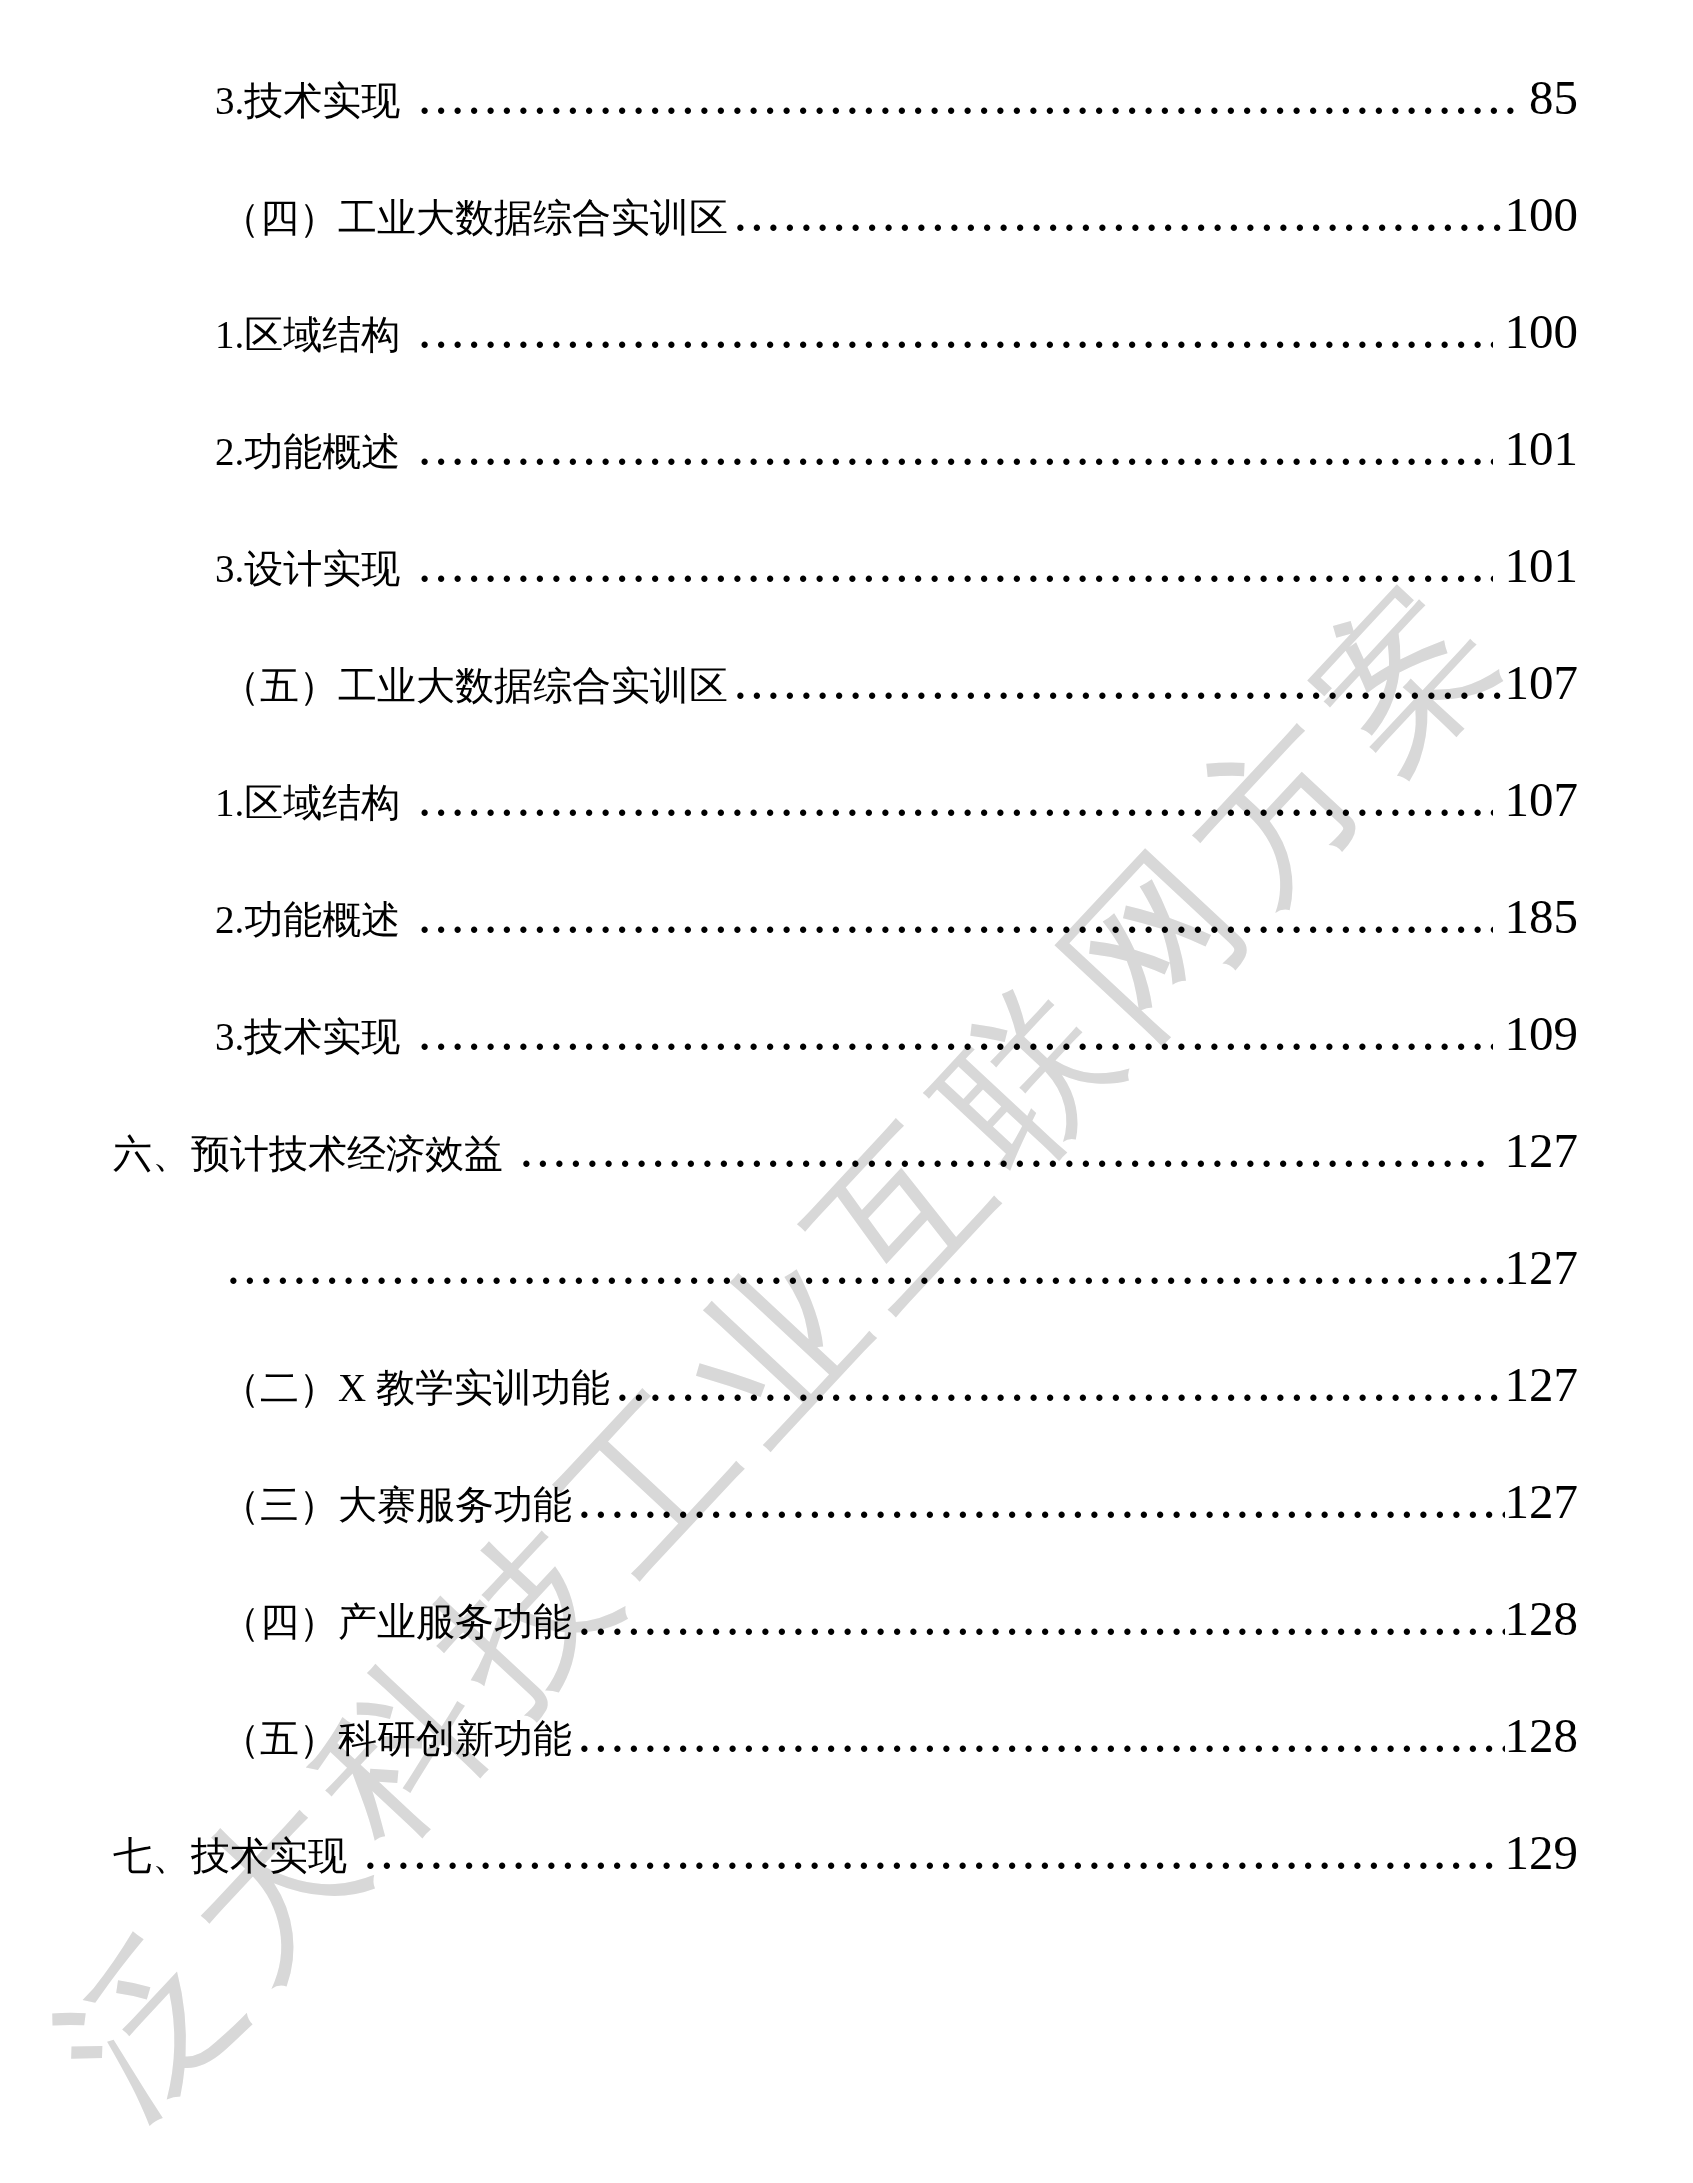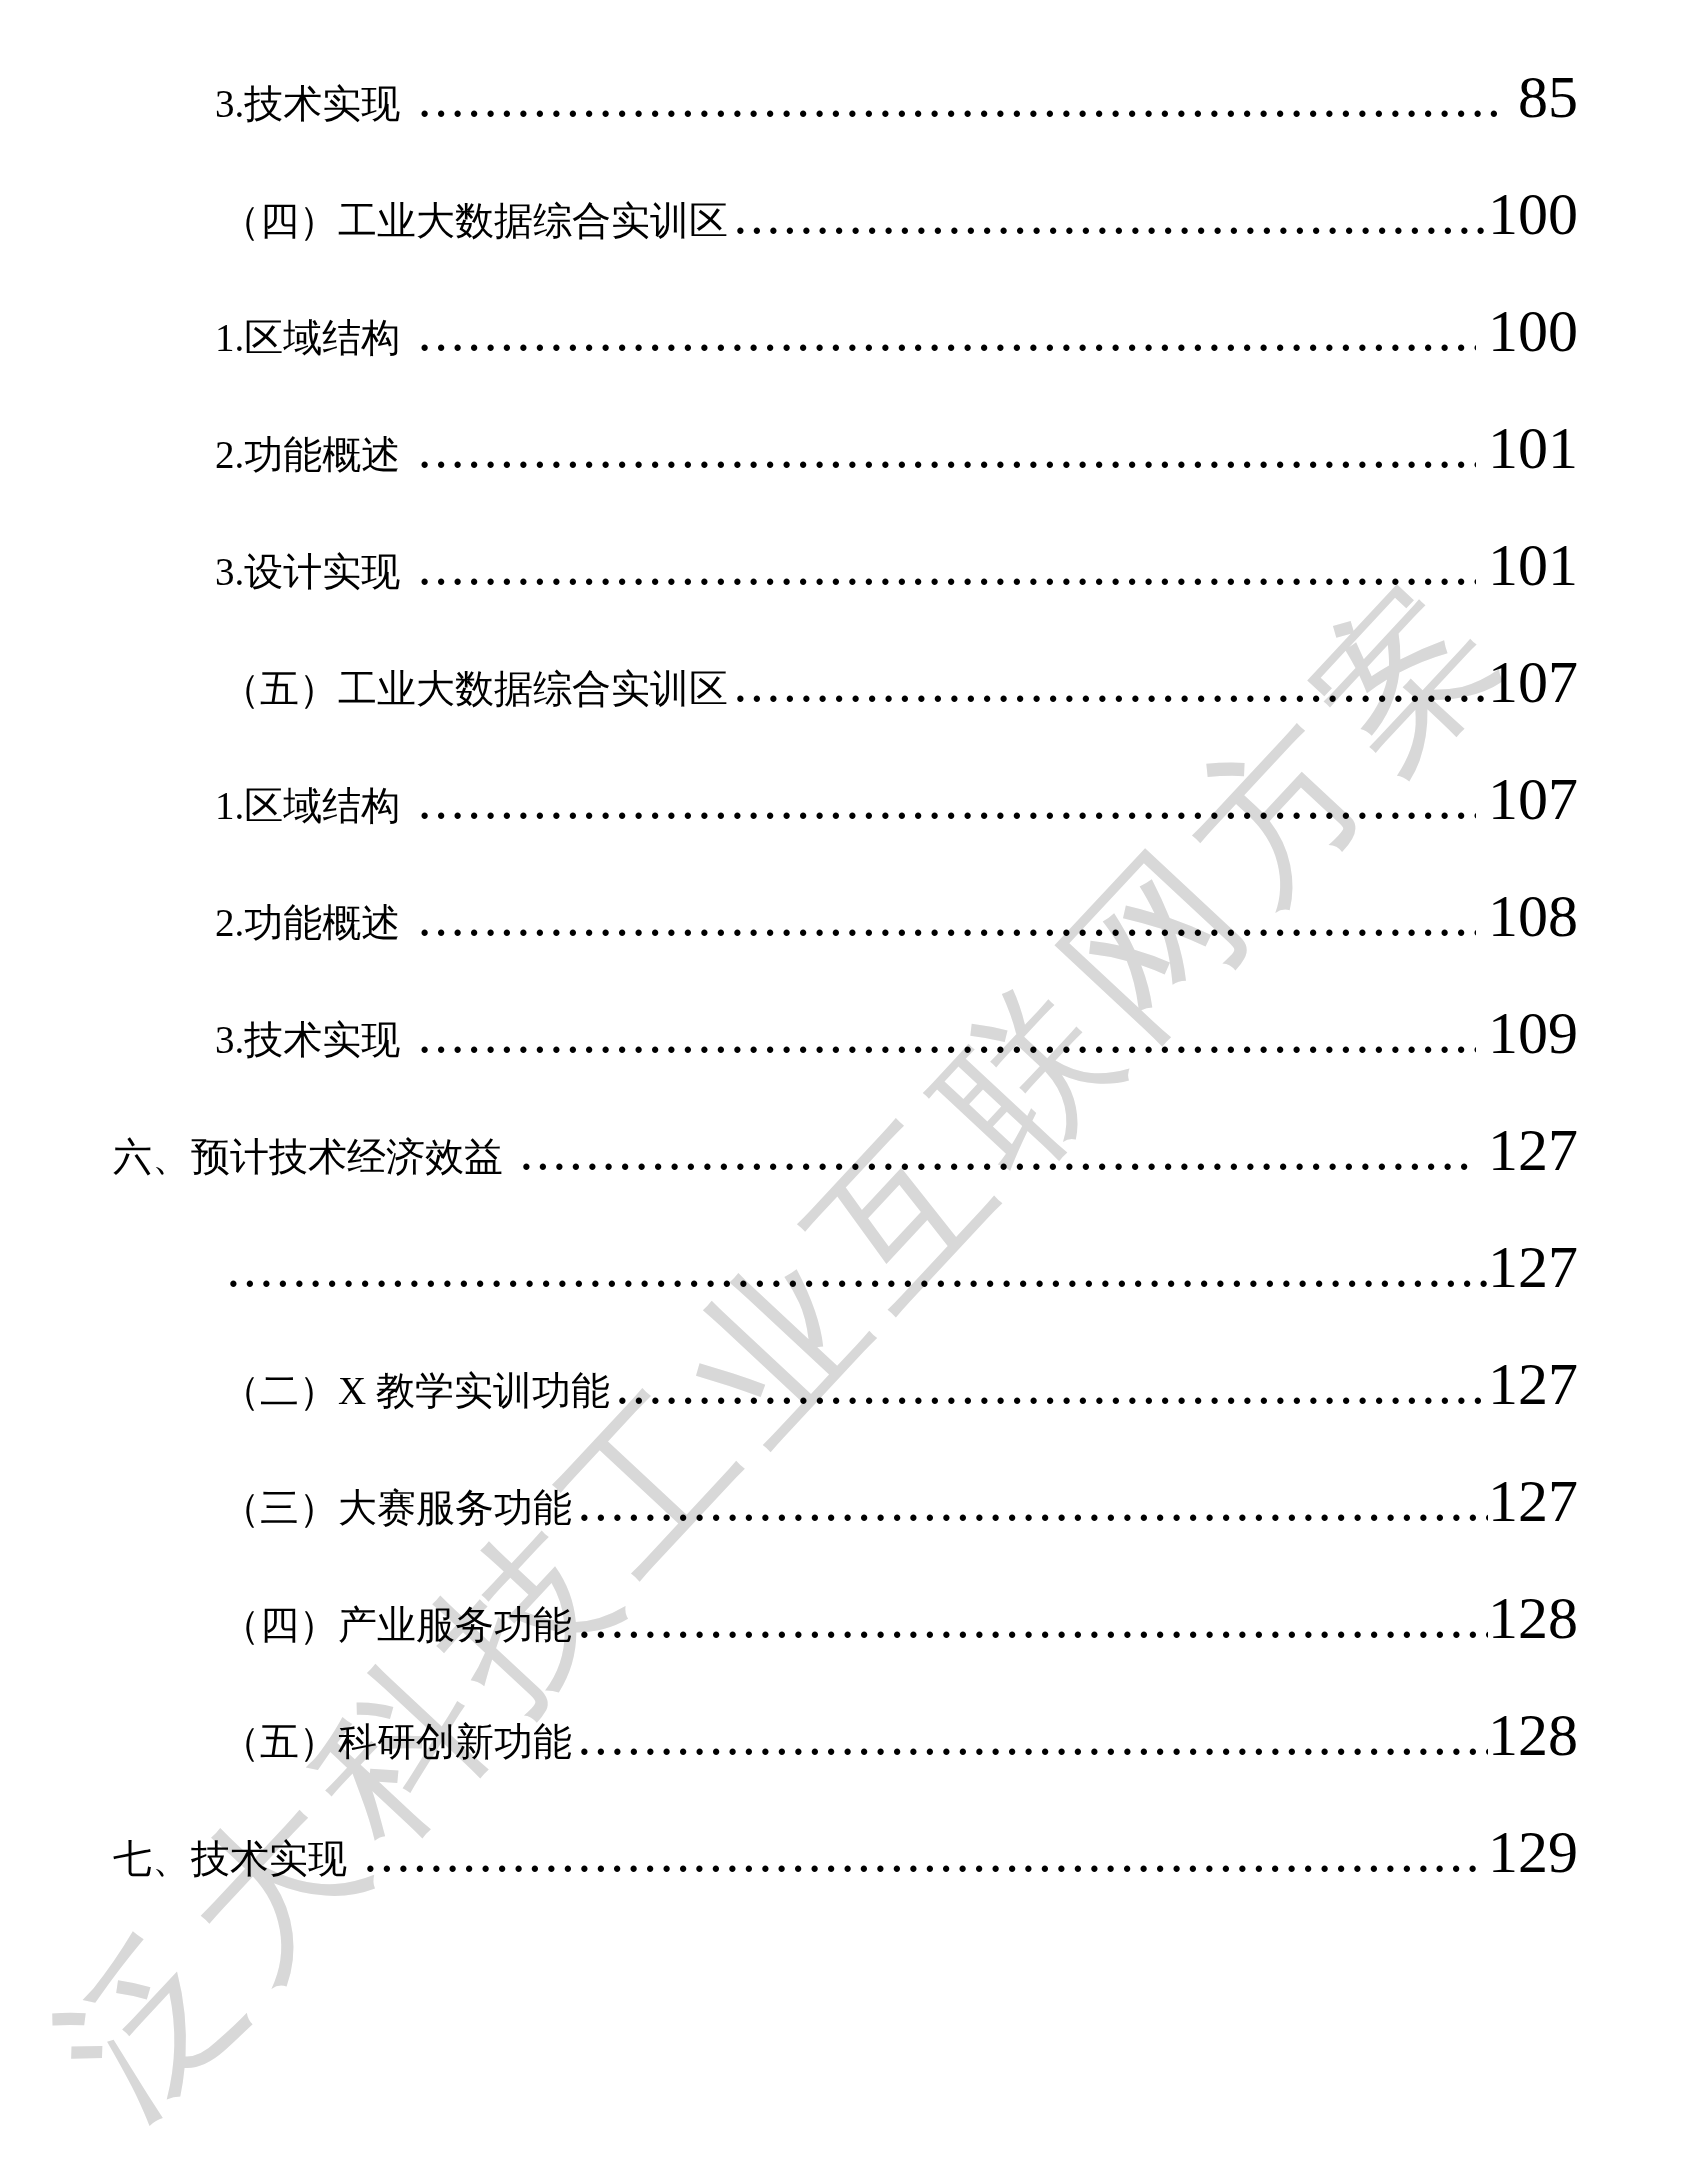--- a/index.html
+++ b/index.html
@@ -58,21 +58,21 @@
     overflow: hidden;
     white-space: nowrap;
     font-size: 39px;
     font-weight: 700;
     letter-spacing: 6.7px;
     padding-left: 7.6px;
     padding-right: 1.9px;
   }
   .num {
     flex: 0 0 auto;
-    font-size: 60px;
+    font-size: 49px;
     font-family: "Liberation Serif", "DejaVu Serif", serif;
   }
 </style>
 </head>
 <body>
 
 <div class="watermark">泛大科技工业互联网方案</div>
 
 <div class="toc">
 
@@ -114,21 +114,21 @@
 
   <div class="row lvl3">
     <span class="label">1.区域结构</span>
     <span class="dots">........................................................................................................................................................................................................</span>
     <span class="num">107</span>
   </div>
 
   <div class="row lvl3">
     <span class="label">2.功能概述</span>
     <span class="dots">........................................................................................................................................................................................................</span>
-    <span class="num">108</span>
+    <span class="num">185</span>
   </div>
 
   <div class="row lvl3">
     <span class="label">3.技术实现</span>
     <span class="dots">........................................................................................................................................................................................................</span>
     <span class="num">109</span>
   </div>
 
   <div class="row lvl1">
     <span class="label">六、预计技术经济效益</span>

